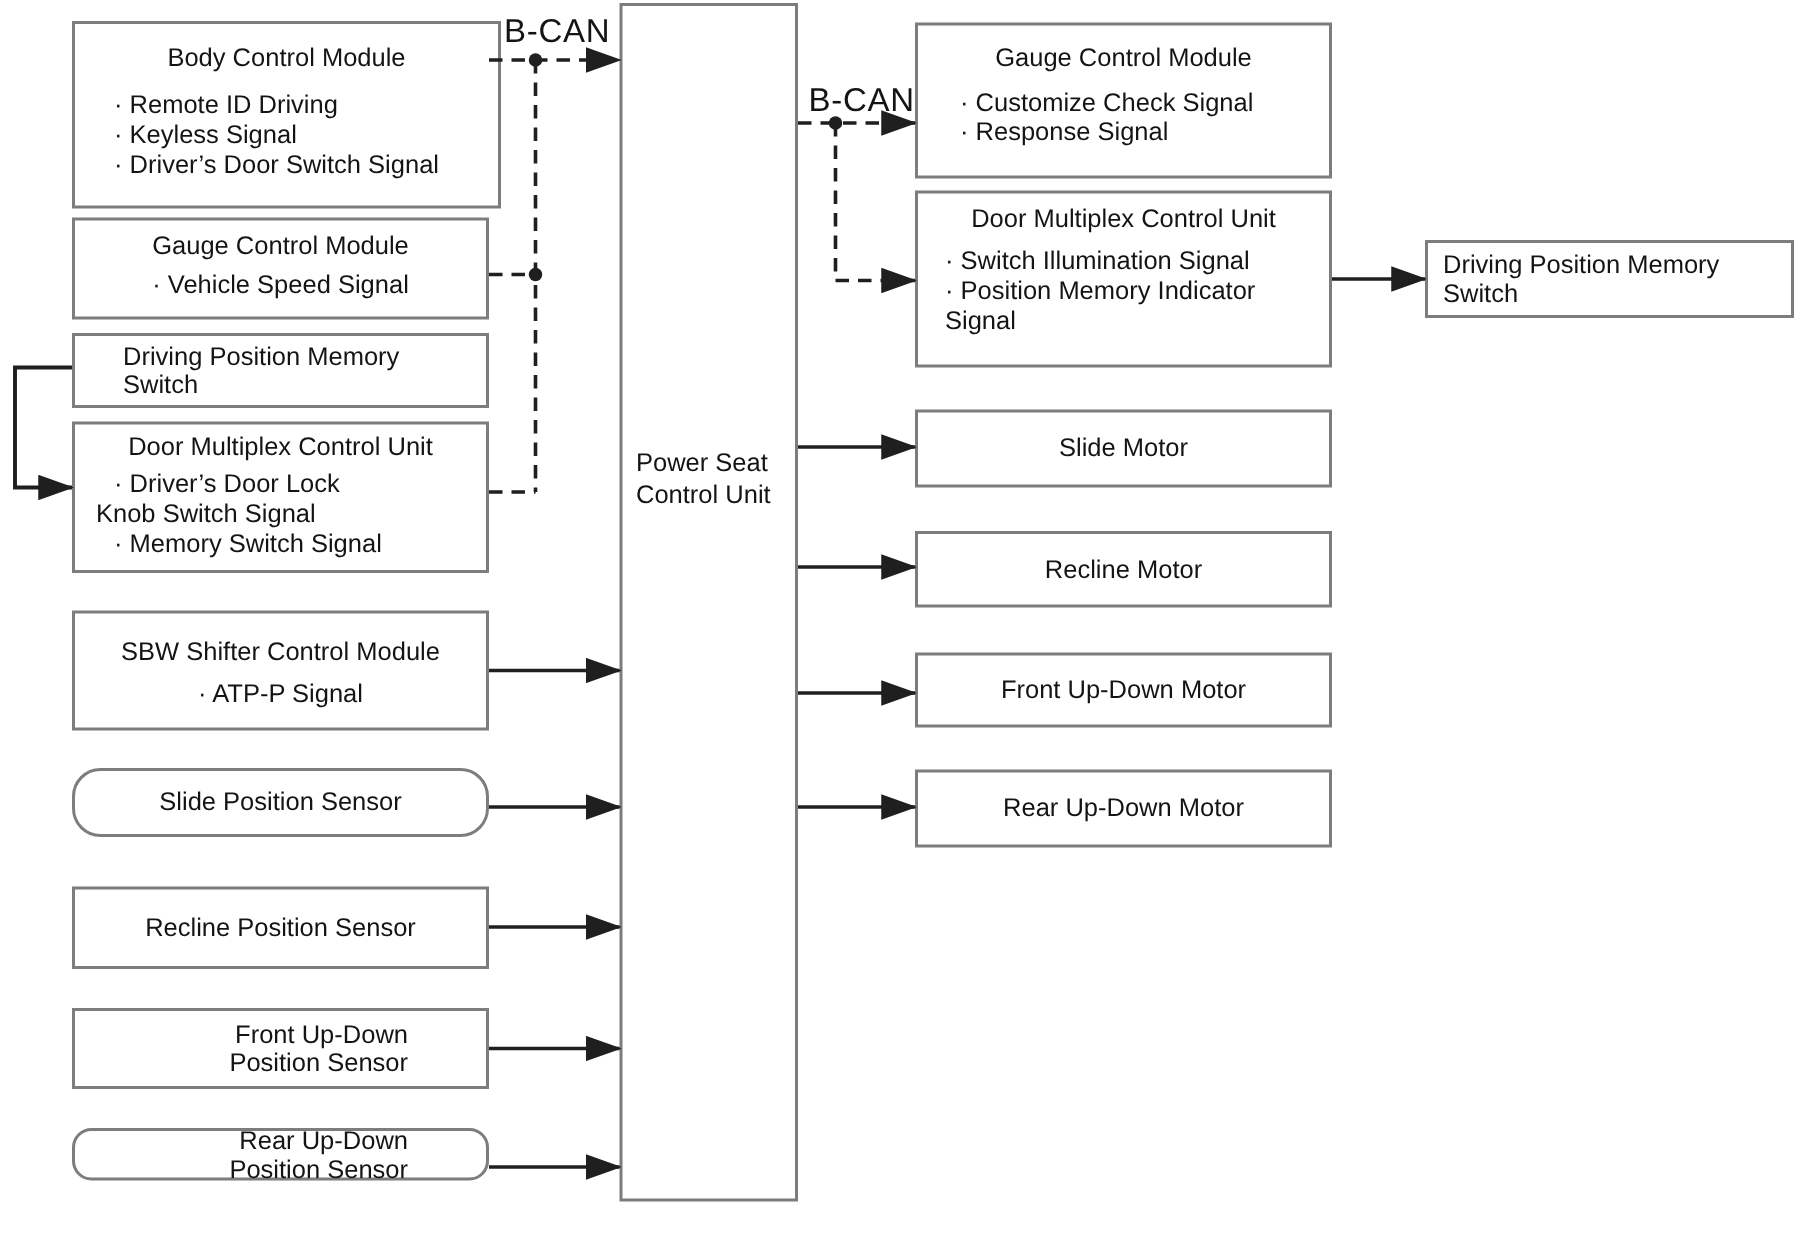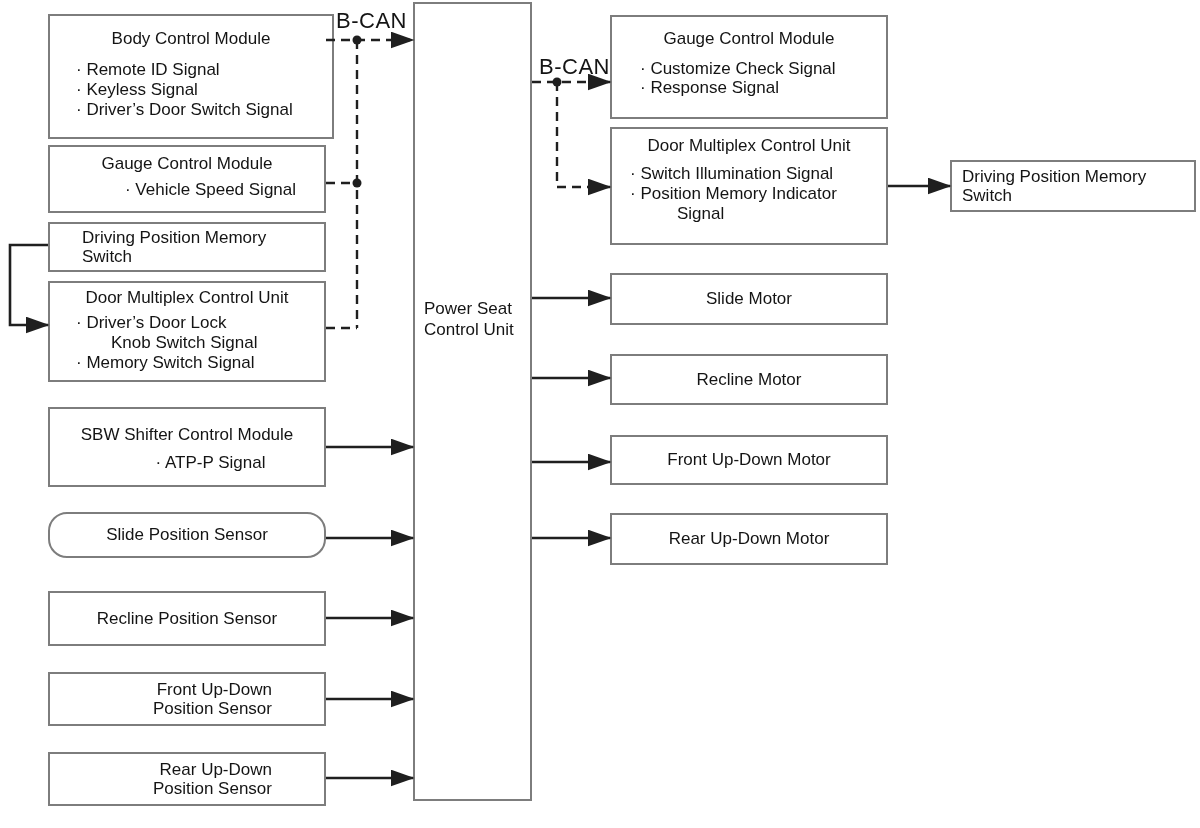--- a/index.html
+++ b/index.html
@@ -9,21 +9,21 @@
     color:#141414;
   }
   .stage{position:absolute;left:0;top:0;width:1200px;height:828px;background:#ffffff;}
   svg.wires{position:absolute;left:0;top:0;pointer-events:none;z-index:3;}
   .box{
     position:absolute;background:#ffffff;border:2px solid #7d7d7d;
     box-sizing:border-box;font-size:17px;line-height:20px;z-index:2;
   }
   .tc{text-align:center;}
   .title{font-size:17px;}
-  .lines .line{white-space:nowrap;padding-left:47px;}
+  .lines .line{white-space:nowrap;}
   .lines.hang .line.bullet{padding-left:12px;}
   .lines.flush .line.bullet{padding-left:0;}
   .vcenter{display:flex;align-items:center;justify-content:center;text-align:center;}
   .narrow{max-width:170px;margin:0 auto;line-height:19px;text-align:right;}
   .bcan{
     position:absolute;font-size:22px;line-height:20px;color:#141414;z-index:4;
     letter-spacing:0.5px;
   }
   .pscu-label{position:absolute;left:9px;right:2px;top:294px;line-height:21px;}
 </style>
@@ -76,21 +76,21 @@
       <circle cx="557" cy="82" r="4.5"></circle>
     </g>
   </svg>
 
   <div class="bcan" style="left:336px;top:11px;">B-CAN</div>
   <div class="bcan" style="left:539px;top:57px;">B-CAN</div>
 
   <div class="box" style="left:48px;top:14px;width:286px;height:125px;">
     <div class="title tc" style="margin-top:13px;">Body Control Module</div>
     <div class="lines hang" style="margin-top:11px;padding-left:14px;">
-        <div class="line bullet">· Remote ID Signal</div>
+        <div class="line bullet">· Remote ID Driving</div>
         <div class="line bullet">· Keyless Signal</div>
         <div class="line bullet">· Driver’s Door Switch Signal</div>
       </div>
   </div>
 
   <div class="box" style="left:48px;top:145px;width:278px;height:68px;">
     <div class="title tc" style="margin-top:7px;">Gauge Control Module</div>
     <div class="lines tc" style="margin-top:6px;">
         <div class="line bullet">· Vehicle Speed Signal</div>
       </div>
@@ -121,21 +121,21 @@
   </div>
 
   <div class="box vcenter" style="left:48px;top:591px;width:278px;height:55px;">
     <div class="title">Recline Position Sensor</div>
   </div>
 
   <div class="box vcenter" style="left:48px;top:672px;width:278px;height:54px;">
     <div class="title narrow">Front Up-Down Position Sensor</div>
   </div>
 
-  <div class="box vcenter" style="left:48px;top:752px;width:278px;height:54px;">
+  <div class="box vcenter" style="left:48px;top:752px;width:278px;height:35px;border-radius:13px;">
     <div class="title narrow">Rear Up-Down Position Sensor</div>
   </div>
 
   <div class="box" style="left:413px;top:2px;width:119px;height:799px;">
     <div class="pscu-label">Power Seat Control Unit</div>
   </div>
 
   <div class="box" style="left:610px;top:15px;width:278px;height:104px;">
     <div class="title tc" style="margin-top:12px;">Gauge Control Module</div>
     <div class="lines hang" style="margin-top:10px;padding-left:16px;line-height:19px;">

